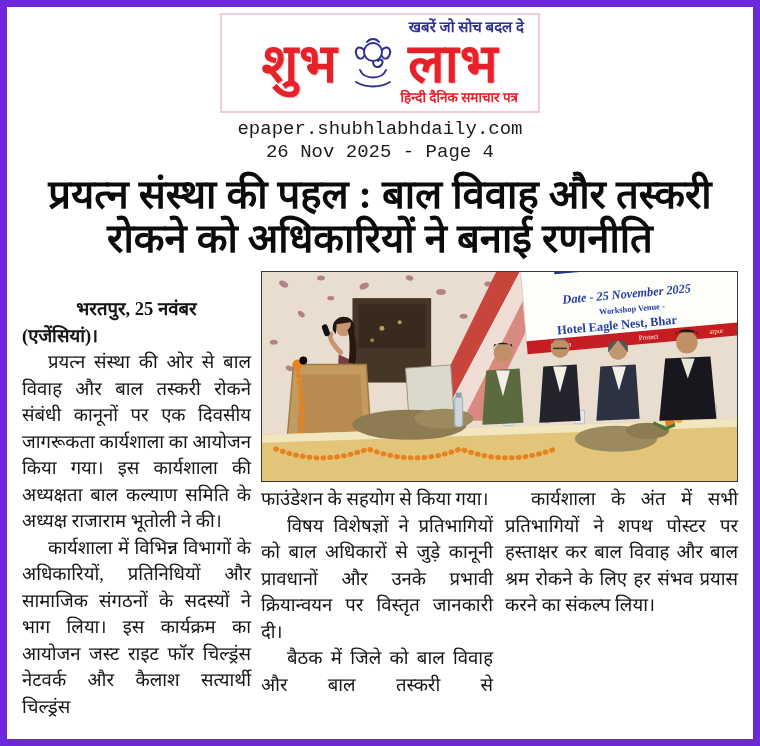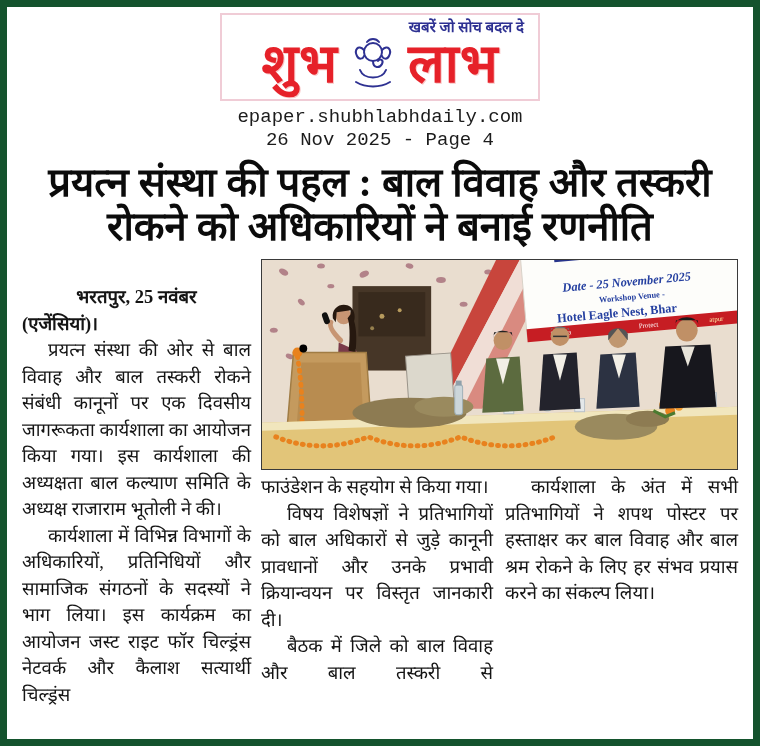--- a/index.html
+++ b/index.html
@@ -1,19 +1,19 @@
 <!DOCTYPE html>
 <html lang="hi"><head>
 <meta charset="utf-8">
 <style>
   * { margin:0; padding:0; box-sizing:border-box; }
   body { background:#888; font-family:"Liberation Serif", serif; }
   .page {
     width:760px; height:746px; margin:0 auto; background:#fff;
-    border:7px solid #14532d; overflow:hidden; position:relative;
+    border:7px solid #6d28d9; overflow:hidden; position:relative;
   }
   
   .masthead-box {
     width:320px; margin:6px auto 0; border:2px solid #f0ccd6;
     padding:3px 10px 5px; background:#fff;
   }
   .masthead-tagline-top {
     text-align:right; color:#2e3192; font-weight:bold; font-size:15px;
     padding-right:4px; line-height:18px;
   }
@@ -75,20 +75,21 @@
             <path d="M32,14 C38,8 42,14 39,20 C37,24 33,23 32,20"></path>
             <path d="M23,25 C23,33 30,32 32,28 C34,24 30,22 28,25"></path>
             <path d="M10,34 C14,44 32,44 36,34"></path>
             <path d="M6,46 C16,52 30,52 40,46"></path>
             <path d="M17,6 C20,2 26,2 29,6"></path>
           </g>
         </svg>
       </span>
       <span class="logo-word">लाभ</span>
     </div>
+    <div class="masthead-tagline-bottom">हिन्दी दैनिक समाचार पत्र</div>
   </div>
 
   <div class="meta-line first">epaper.shubhlabhdaily.com</div>
   <div class="meta-line">26 Nov 2025 - Page 4</div>
 
   <div class="headline">
     <div>प्रयत्न संस्था की पहल : बाल विवाह और तस्करी</div>
     <div>रोकने को अधिकारियों ने बनाई रणनीति</div>
   </div>
 

